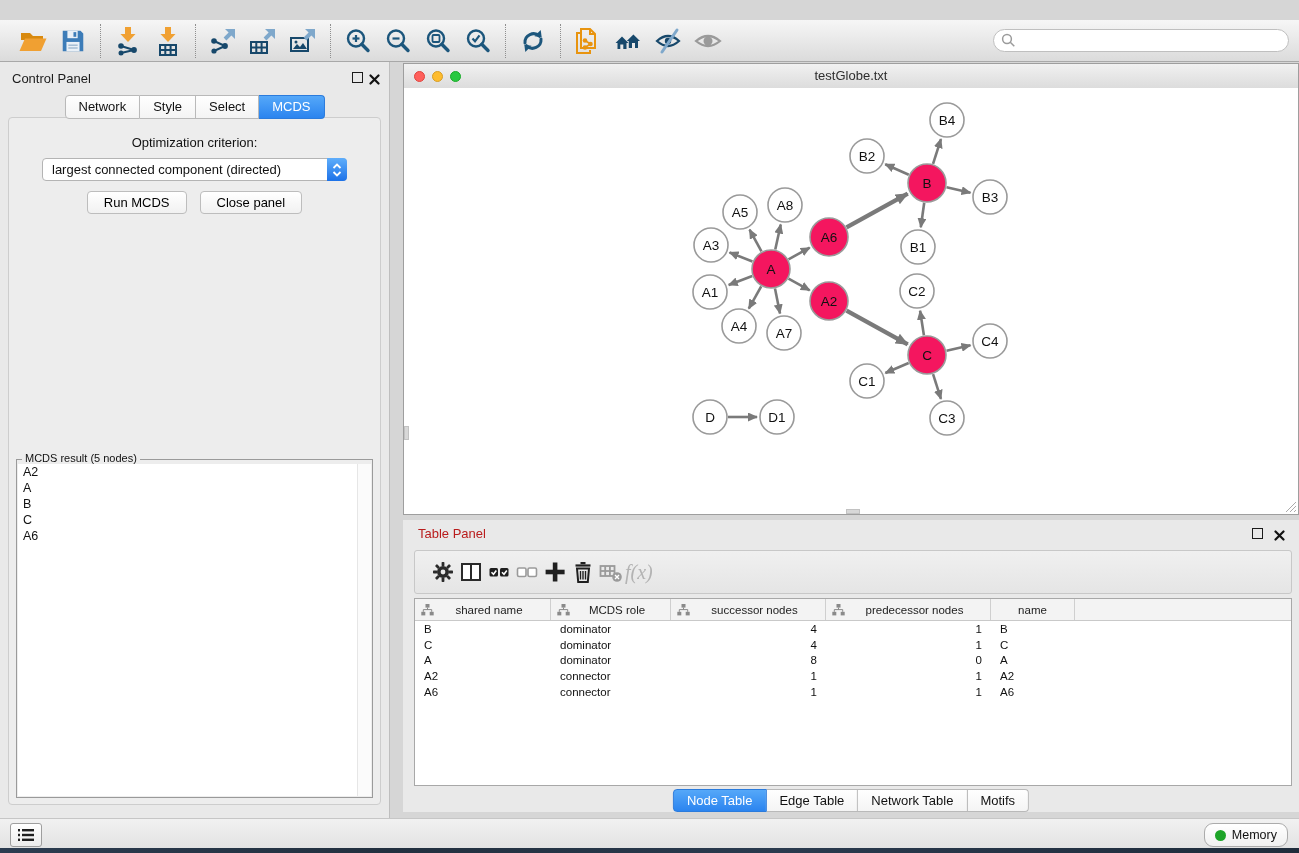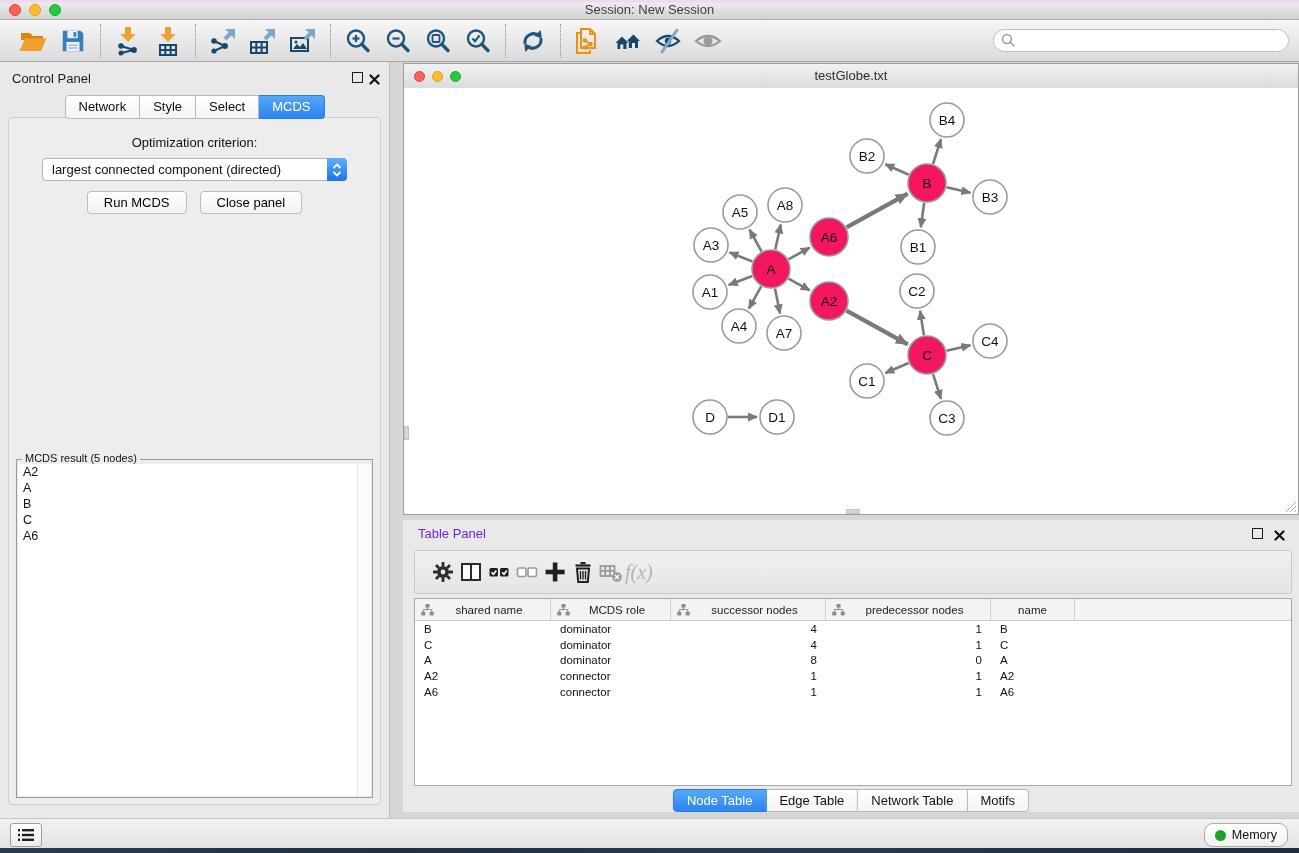--- a/index.html
+++ b/index.html
@@ -64,21 +64,21 @@
     border-bottom:1px solid #B4B4B4;}
   .nw-titlebar .lights{left:10px;top:7px;gap:7px;}
   .nw-titlebar .light{width:11px;height:11px;}
   .nw-title{text-align:center;font-size:13px;color:#2e2e2e;line-height:24px;}
   .nw-canvas{position:absolute;top:24px;left:0;right:0;bottom:0;background:#fff;}
   .stub-v{position:absolute;left:0;top:338px;width:5px;height:14px;background:#D8D8D8;border:1px solid #C2C2C2;box-sizing:border-box;}
   .stub-h{position:absolute;left:442px;bottom:0;width:14px;height:5px;background:#D8D8D8;border:1px solid #C2C2C2;box-sizing:border-box;}
   .grip{position:absolute;right:1px;bottom:1px;}
   
   .table-panel{position:absolute;left:403px;top:520px;width:896px;height:292px;background:#E9E9E9;}
-  .tp-title{position:absolute;top:6px;left:15px;font-size:13px;color:#6d28d9;}
+  .tp-title{position:absolute;top:6px;left:15px;font-size:13px;color:#b91c1c;}
   .tp-toolbar{position:absolute;left:11px;right:7px;top:30px;height:44px;
     background:linear-gradient(#F0F0F0,#E5E5E5);border:1px solid #C8C8C8;border-radius:3px;
     display:flex;align-items:center;padding-left:14px;box-sizing:border-box;}
   .tp-btn{width:28px;height:28px;display:flex;align-items:center;justify-content:center;cursor:pointer;}
   .fx{font-family:"Liberation Serif",serif;font-style:italic;font-size:20px;color:#B3B3B3;}
   .tbl{position:absolute;left:11px;right:7px;top:78px;height:188px;background:#fff;
     border:1px solid #A8A8A8;box-sizing:border-box;overflow:hidden;}
   .thead{display:flex;height:21px;background:#F3F3F3;border-bottom:1px solid #C9C9C9;}
   .th{display:flex;align-items:center;border-right:1px solid #CFCFCF;box-sizing:border-box;padding-left:6px;cursor:pointer;}
   .th-label{flex:1;text-align:center;font-size:11.5px;color:#222;padding-right:6px;}
@@ -97,28 +97,20 @@
     padding:0 10px;font-size:12.5px;cursor:pointer;}
   .mem-dot{width:11px;height:11px;border-radius:50%;background:#1DA428;}
   .desktop{position:absolute;left:0;top:848px;width:100%;height:5px;
     background:linear-gradient(90deg,#2C3C50,#22303F 30%,#2A3A4E 60%,#1F2C3B);}
 </style>
 </head>
 <body>
 
 <div class="app">
 
-  <div class="titlebar">
-    <div class="lights">
-      <span class="light red"></span>
-      <span class="light yellow"></span>
-      <span class="light green"></span>
-    </div>
-    <div class="title">Session: New Session</div>
-  </div>
 
   <div class="toolbar">
     <div class="tgroup sep">
       <div class="tbtn">
         <svg width="30" height="30" viewBox="0 0 30 30">
           <path d="M3 7h9l3 3h10v4H3z" fill="#D8890E"></path>
             <path d="M1.5 25L7 12.5h21.5L23 25z" fill="#F0A032"></path>
         </svg>
       </div>
       <div class="tbtn">

